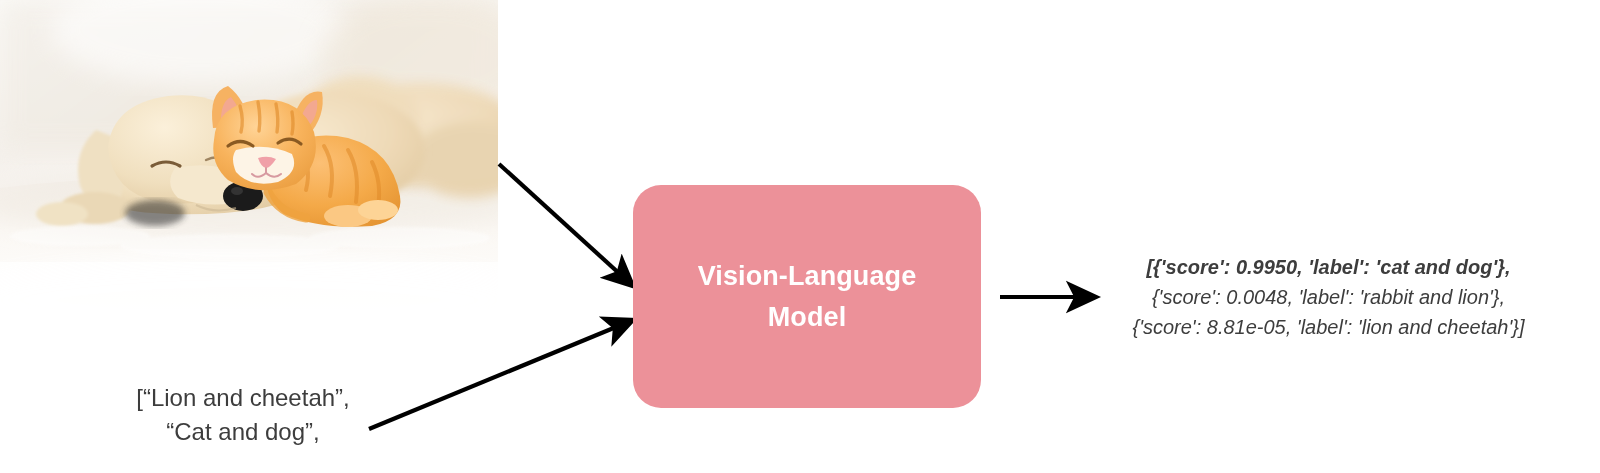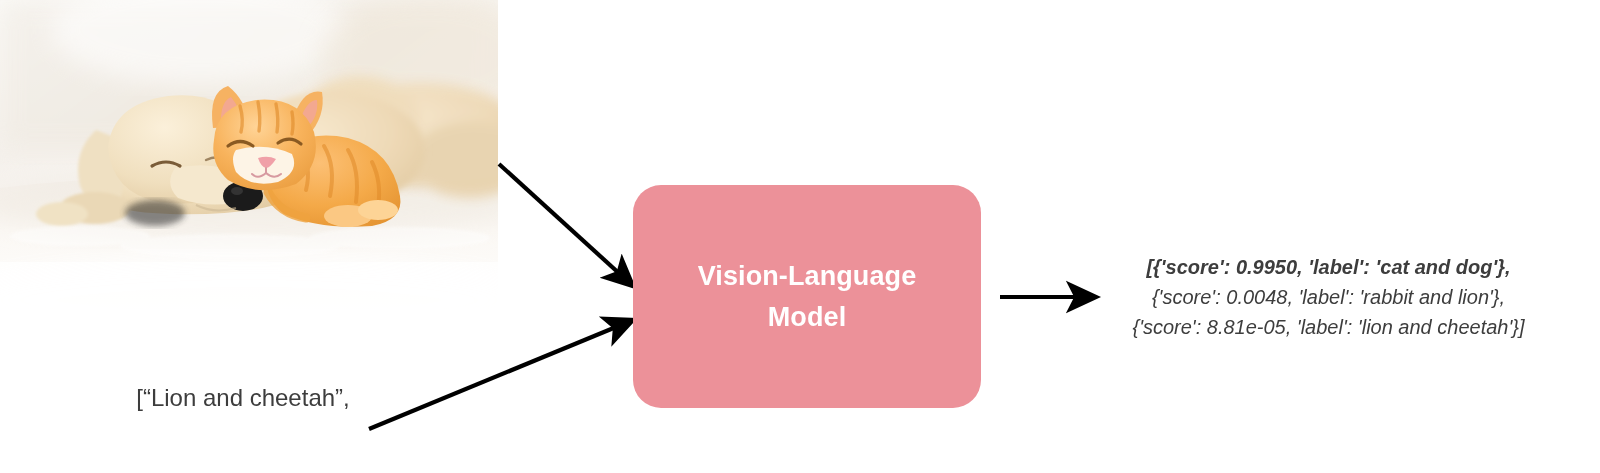--- a/index.html
+++ b/index.html
@@ -247,20 +247,21 @@
 
     <line x1="499" y1="164" x2="633" y2="286" stroke="#000000" stroke-width="4.2" marker-end="url(#ah)"></line>
 
     <line x1="369" y1="429" x2="633" y2="320" stroke="#000000" stroke-width="4.2" marker-end="url(#ah)"></line>
 
     <line x1="1000" y1="297" x2="1096" y2="297" stroke="#000000" stroke-width="4.2" marker-end="url(#ah)"></line>
   </svg>
 
   <div class="prompt-block">
     <div class="prompt-line">[“Lion and cheetah”,</div>
+    <div class="prompt-line">“Cat and dog”,</div>
   </div>
 
   <div class="model-box">
     <div class="model-box-label">Vision-Language
 Model</div>
   </div>
 
   <div class="output-block">
     <div class="output-line bold">[{'score': 0.9950, 'label': 'cat and dog'},</div>
     <div class="output-line">{'score': 0.0048, 'label': 'rabbit and lion'},</div>

